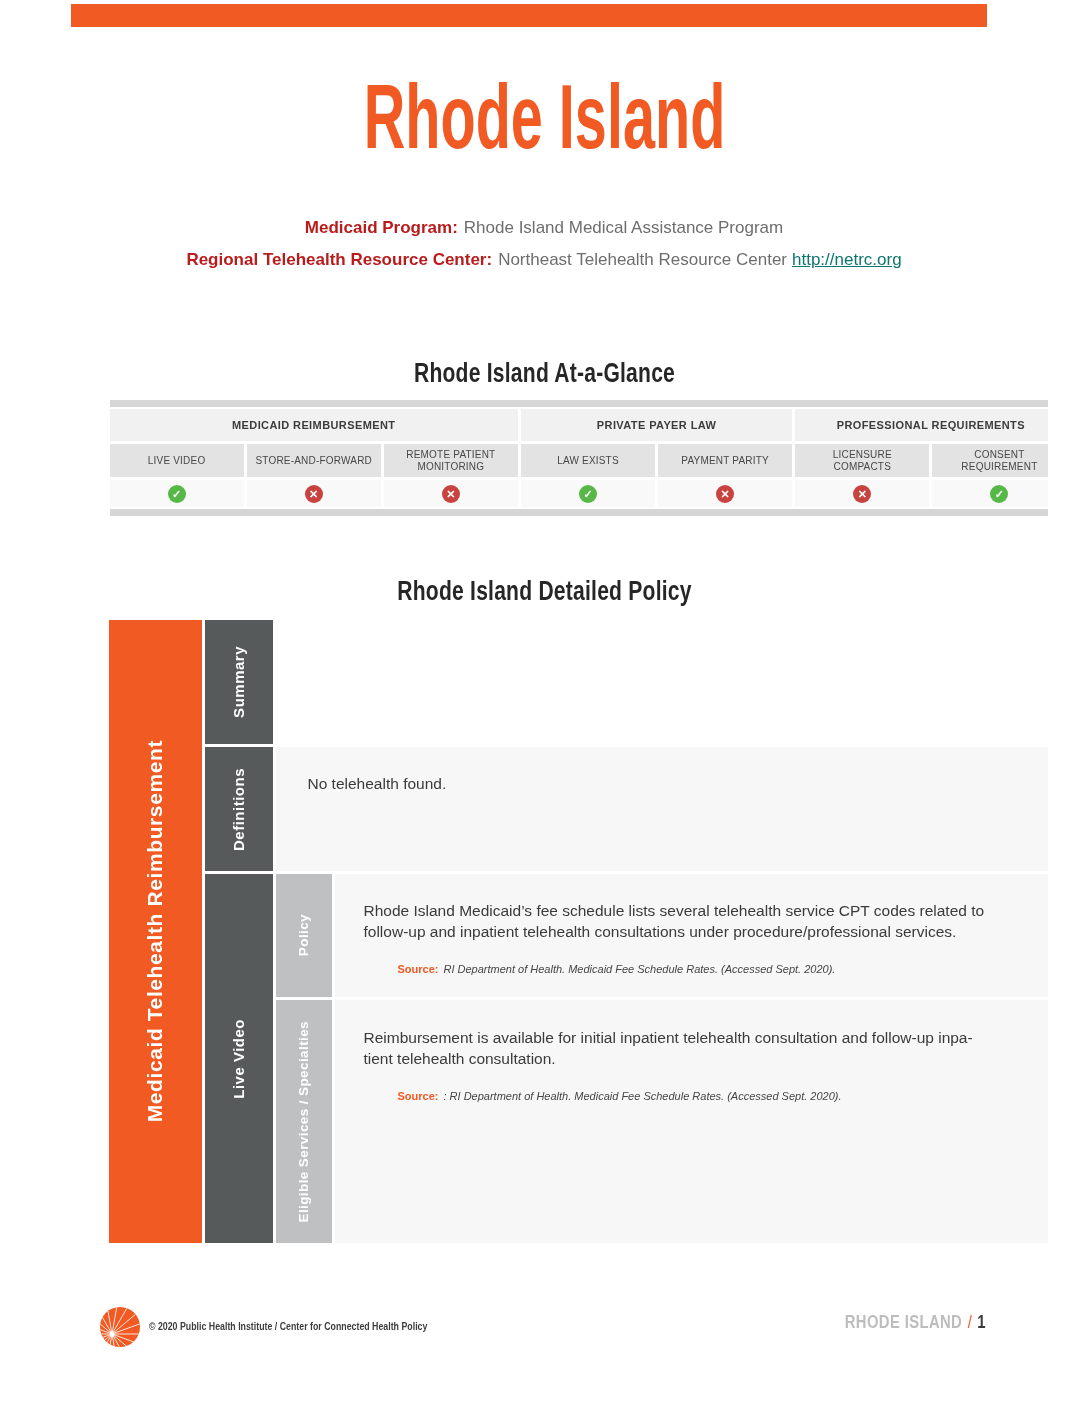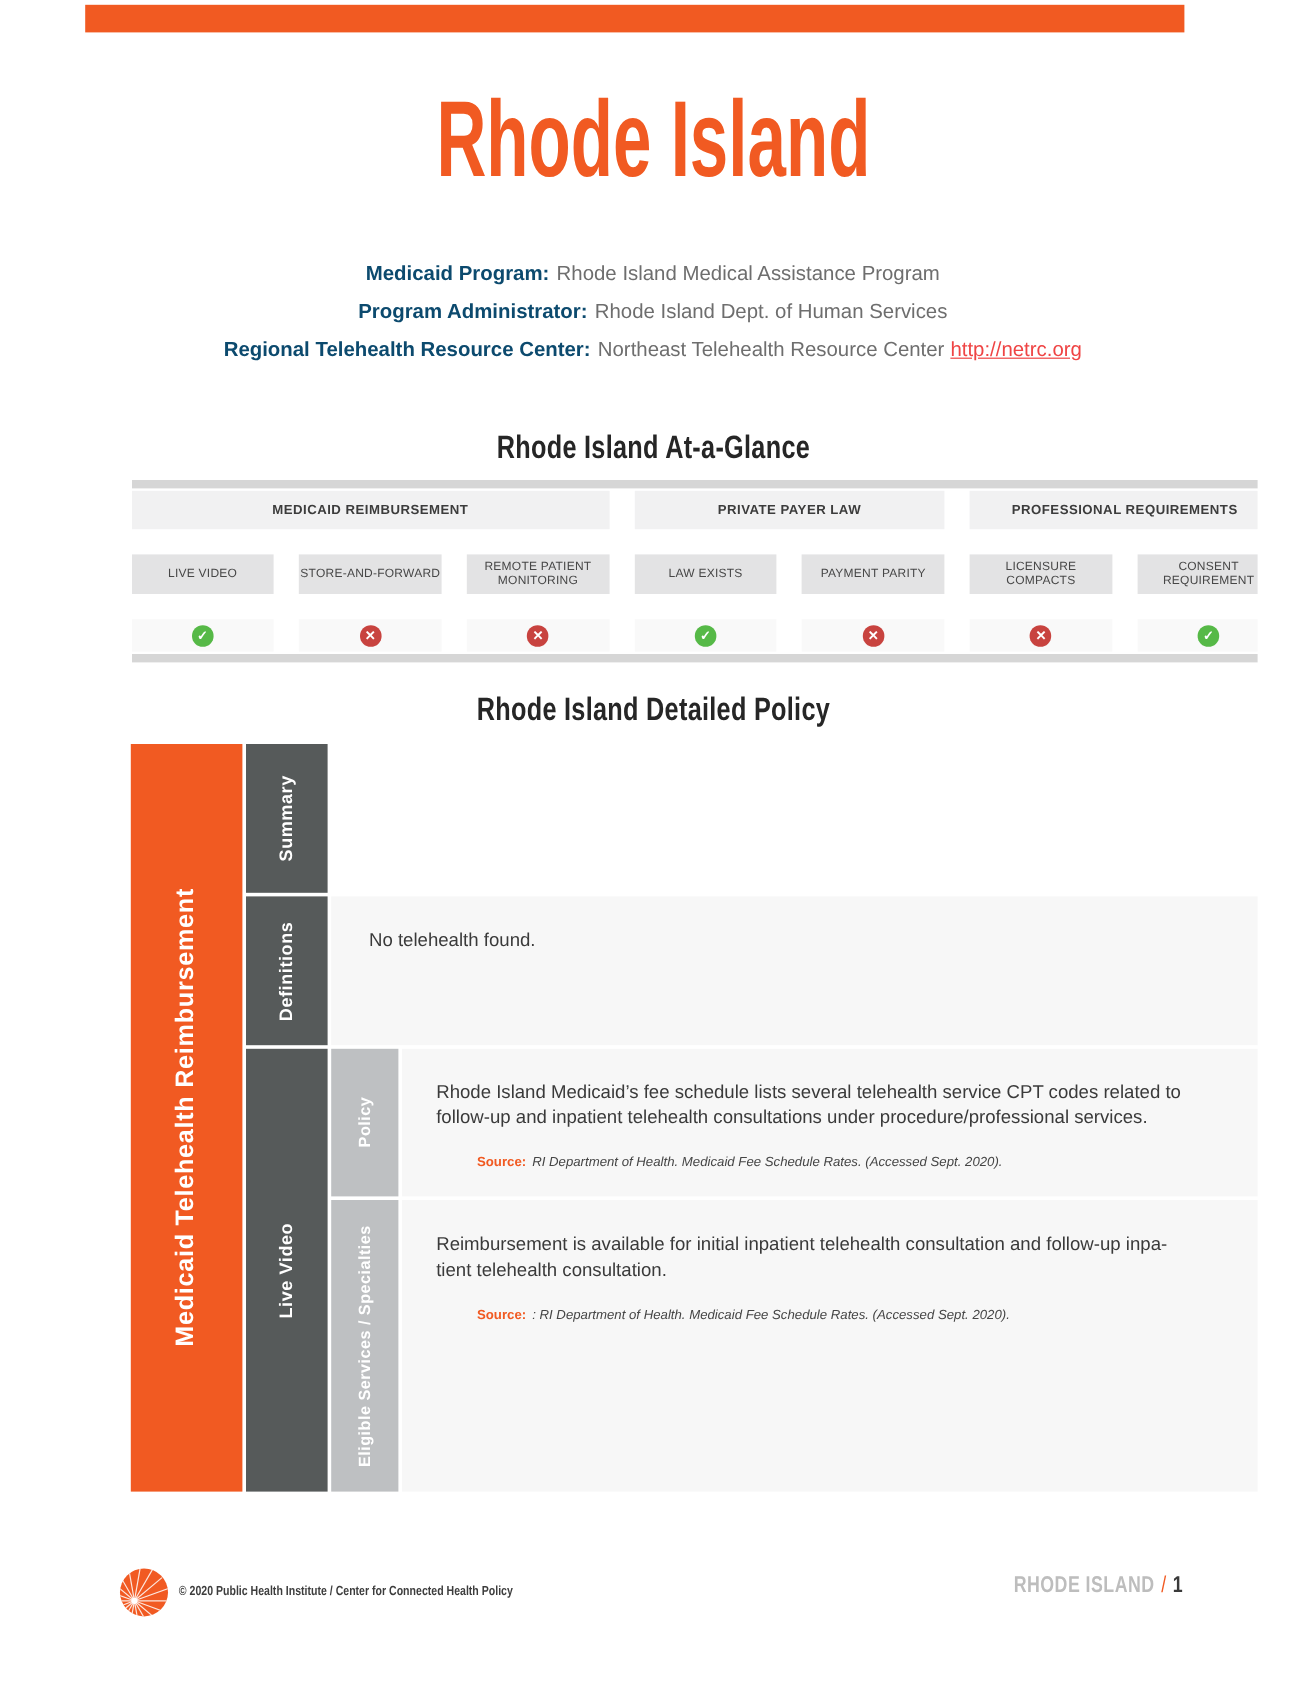--- a/index.html
+++ b/index.html
@@ -11,37 +11,37 @@
   .topbar { position:absolute; left:30px; top:4px; width:916px; height:23px; background:#F15A22; }
 
   .doc-title {
     position:absolute; top:72px; left:0; width:100%; text-align:center;
     font-size:90px; line-height:1; font-weight:700; color:#F15A22;
     transform:scaleX(0.64); transform-origin:center; white-space:nowrap;
   }
 
   .meta { position:absolute; top:212px; left:0; width:100%; text-align:center;
     font-size:17px; line-height:32px; color:#6E6E6E; }
-  .meta-label { font-weight:700; color:#0c4a6e; margin-right:6px; }
-  .meta-link { color:#ef4444; text-decoration:underline; margin-left:5px; }
+  .meta-label { font-weight:700; color:#b91c1c; margin-right:6px; }
+  .meta-link { color:#0f766e; text-decoration:underline; margin-left:5px; }
 
   .section-title {
     position:absolute; left:0; width:100%; text-align:center;
     font-size:27px; font-weight:700; color:#262626; letter-spacing:0.3px;
     transform:scaleX(0.78); transform-origin:center; white-space:nowrap;
   }
   .glance-heading { top:358px; }
   .detail-heading { top:576px; }
 
   
   .glance { position:absolute; left:69px; top:400px; width:957px; }
   .strip { height:7px; background:#D6D6D6; }
   .strip.top { margin-bottom:2px; }
   .strip.bottom { margin-top:2px; }
-  .glance-grid { display:grid; grid-template-columns:repeat(7, 1fr); gap:21px; background:#ffffff; }
+  .glance-grid { display:grid; grid-template-columns:repeat(7, 1fr); gap:3px; background:#ffffff; }
   .g-cell { display:flex; align-items:center; justify-content:center; text-align:center; }
   .group-cell { background:#F1F1F2; height:32px; font-size:11px; font-weight:700;
     color:#3C3C3C; letter-spacing:0.4px; }
   .span3 { grid-column:span 3; }
   .span2 { grid-column:span 2; }
   .sub-cell { background:#E3E3E4; height:33px; font-size:10px; color:#474747;
     letter-spacing:0.2px; white-space:pre-line; line-height:12px; }
   .icon-cell { background:#F9F9F9; height:27px; }
   .status-icon {
     width:18px; height:18px; border-radius:50%; color:#ffffff; font-size:11px;
@@ -94,23 +94,20 @@
 
 <div class="page">
 
   <div class="topbar"></div>
 
   <h1 class="doc-title">Rhode Island</h1>
 
   <div class="meta">
     <div class="meta-row">
       <span class="meta-label">Medicaid Program:</span><span class="meta-value">Rhode Island Medical Assistance Program</span>
-    </div>
-    <div class="meta-row">
-      <span class="meta-label">Program Administrator:</span><span class="meta-value">Rhode Island Dept. of Human Services</span>
     </div>
     <div class="meta-row">
       <span class="meta-label">Regional Telehealth Resource Center:</span><span class="meta-value">Northeast Telehealth Resource Center</span><a class="meta-link" href="#">http://netrc.org</a>
     </div>
   </div>
 
   <h2 class="section-title glance-heading">Rhode Island At-a-Glance</h2>
 
   <div class="glance">
     <div class="strip top"></div>

